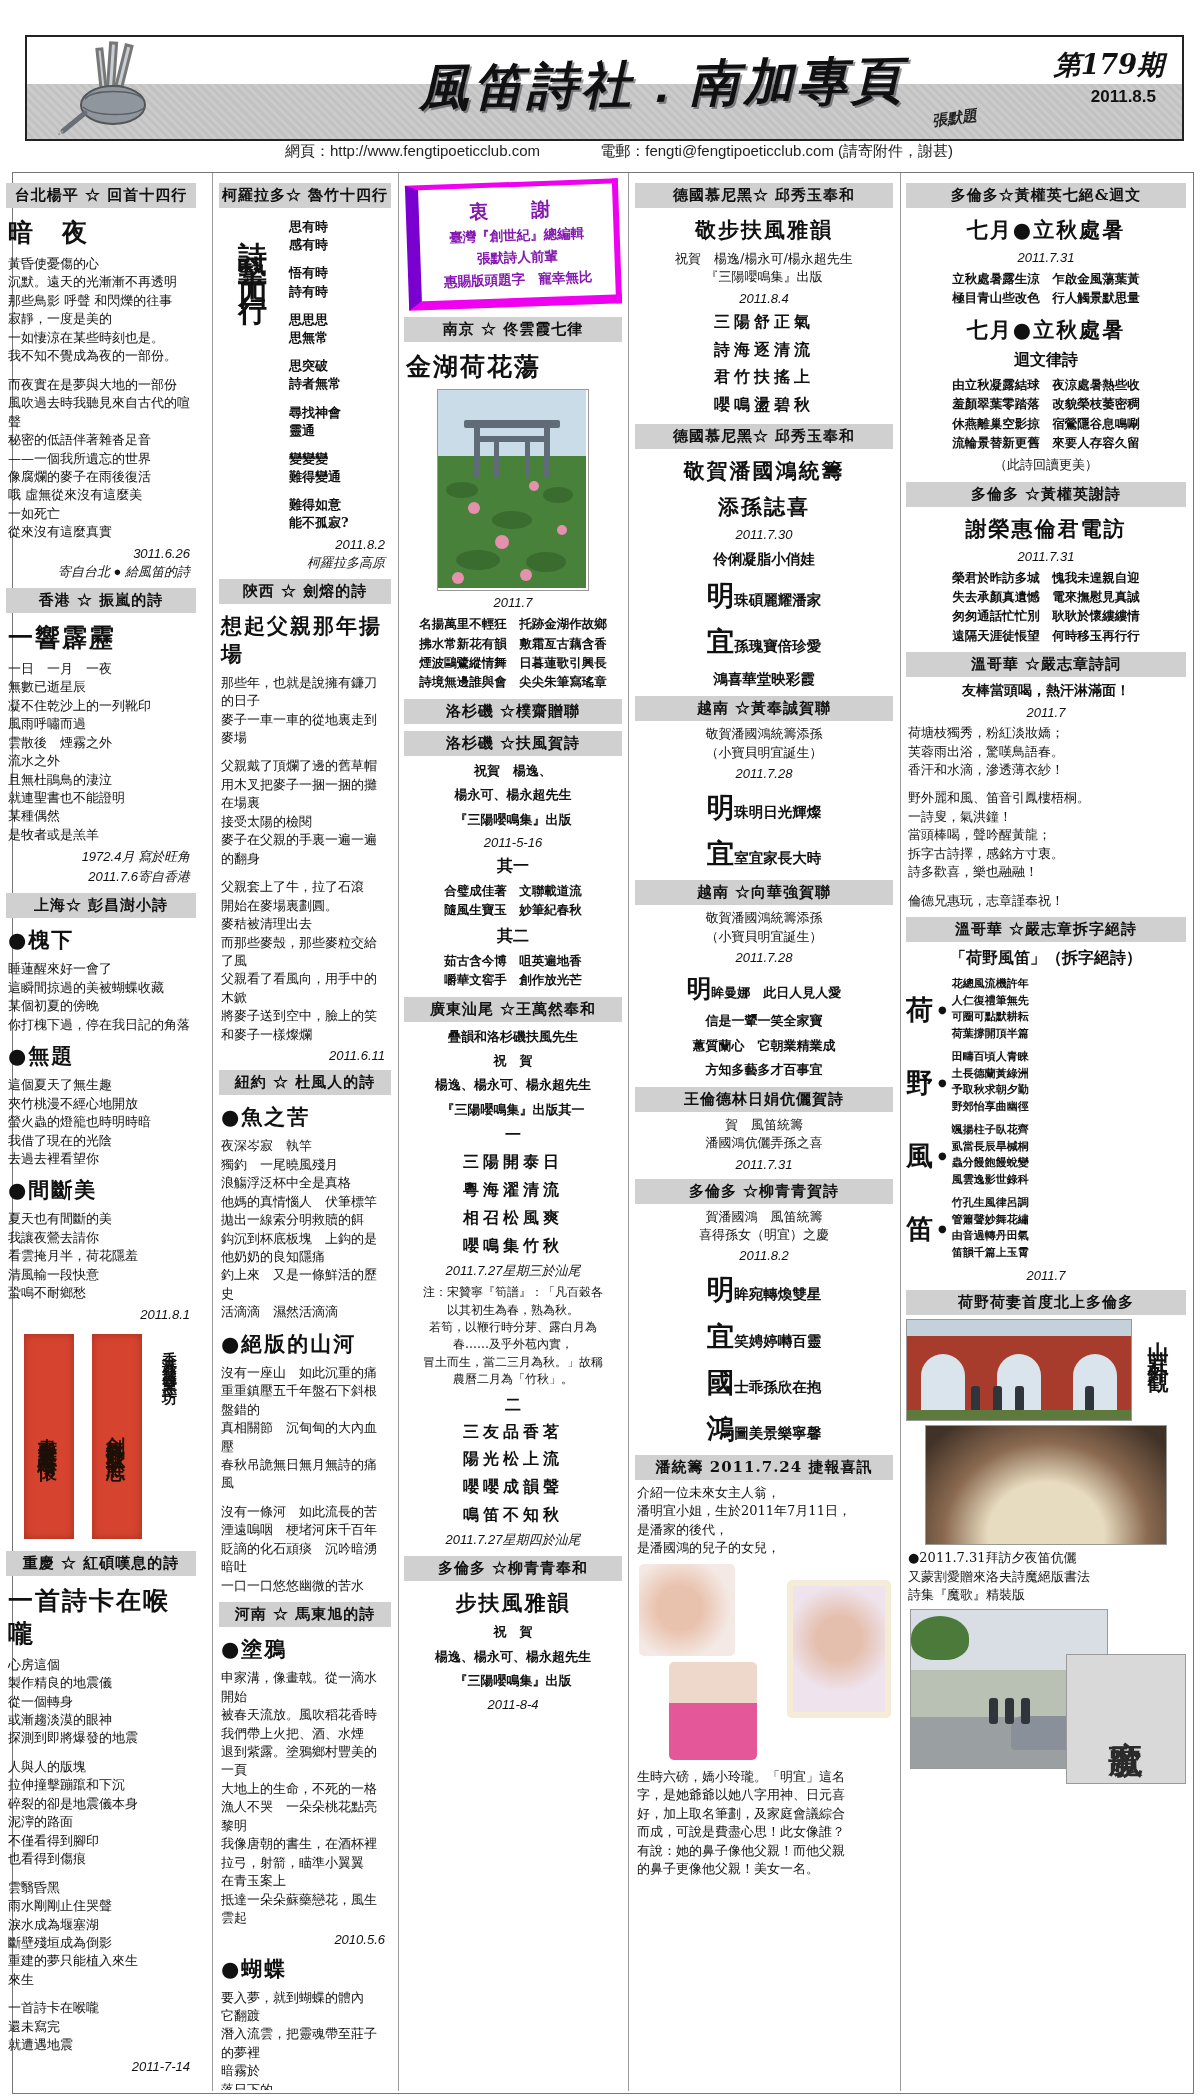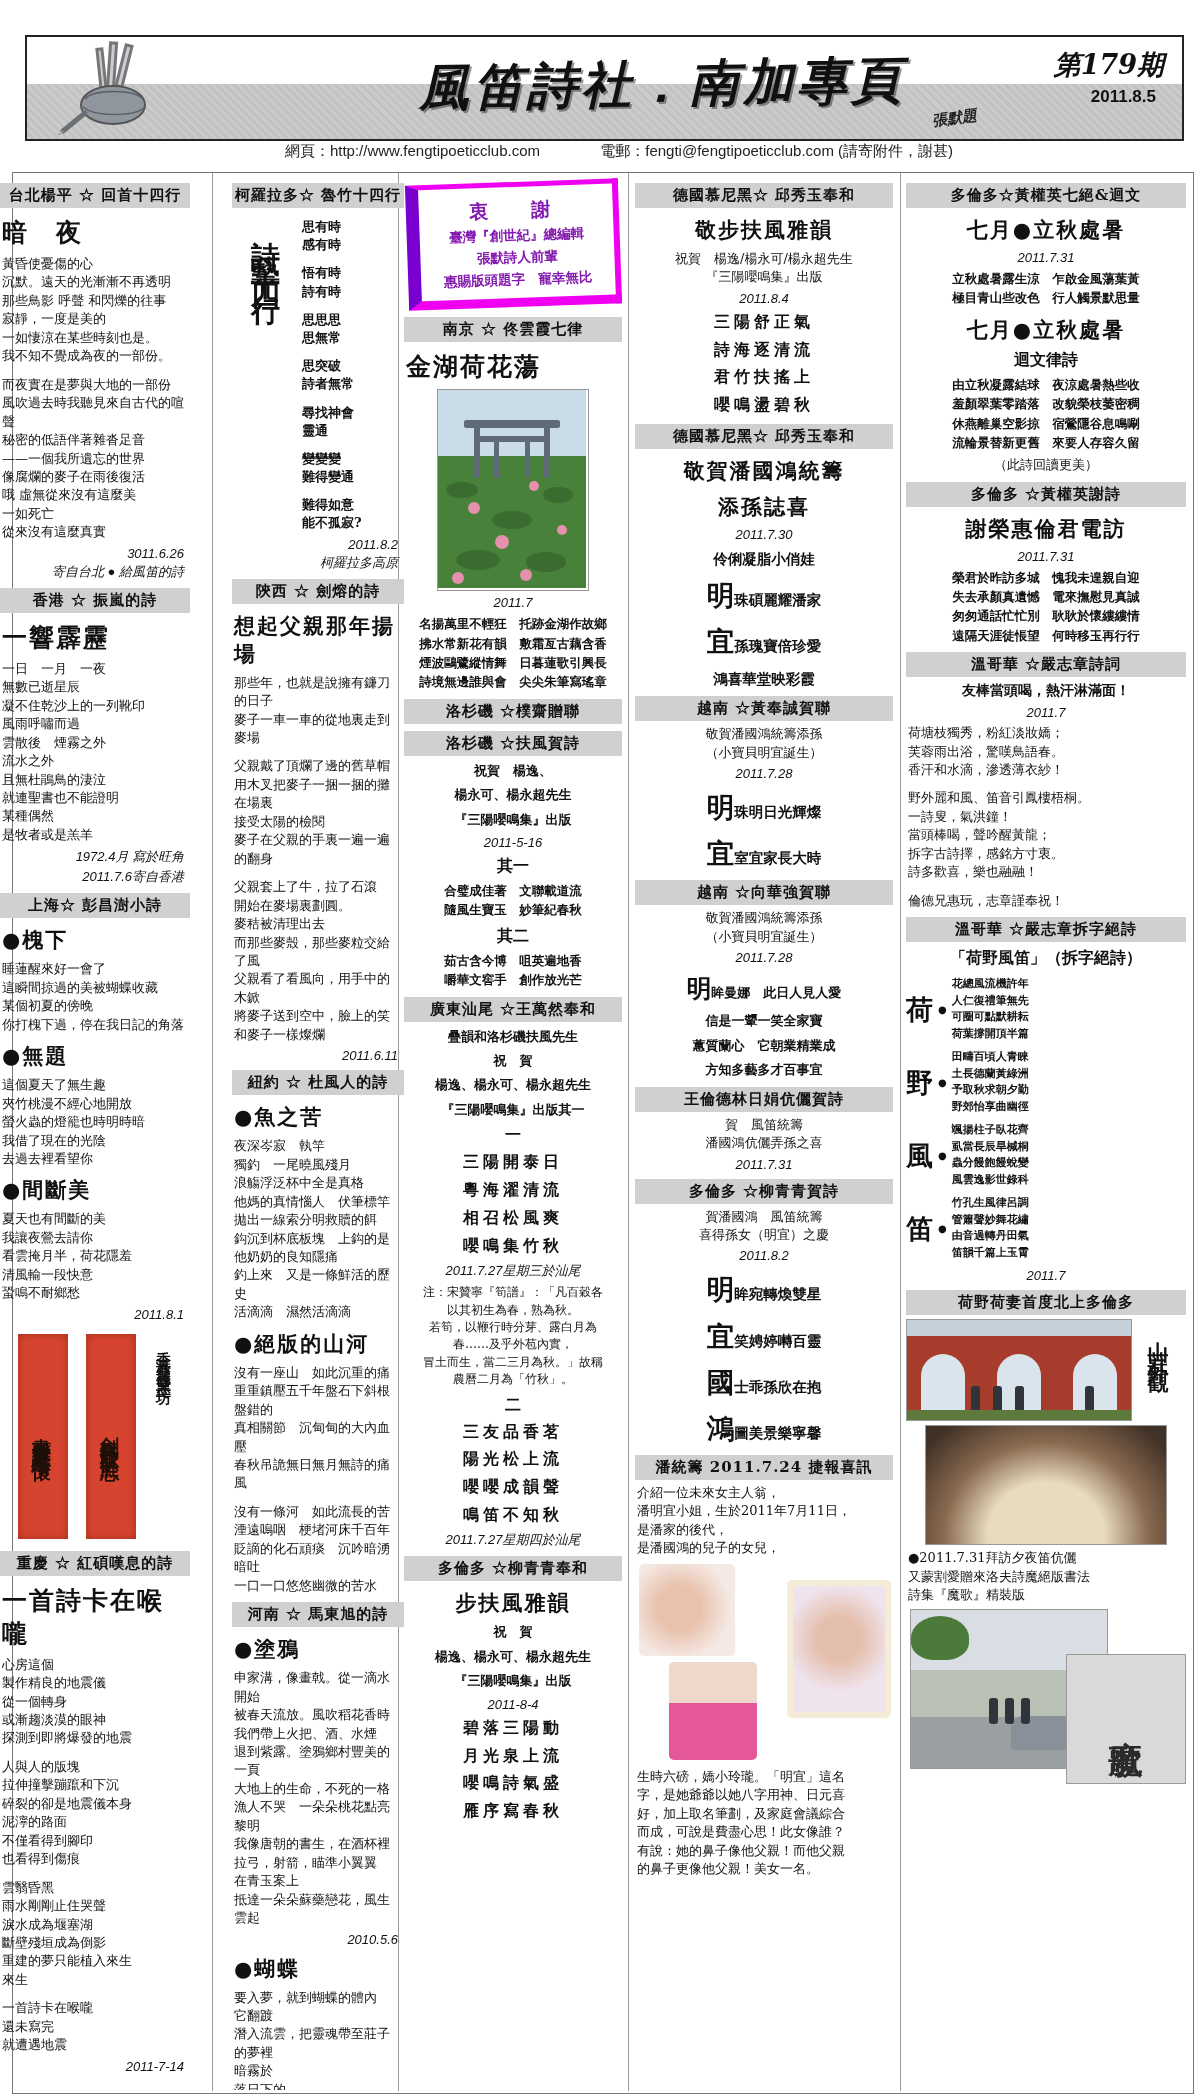--- a/index.html
+++ b/index.html
@@ -134,21 +134,21 @@
     <span class="seg"><span>網頁：</span><span>http://www.fengtipoeticclub.com</span></span>
     <span class="seg"><span>電郵：</span><span>fengti@fengtipoeticclub.com</span><span> (請寄附件，謝甚)</span></span>
   </div>
 
   <div class="frame"></div>
   <div class="vl" style="left:212px"></div>
   <div class="vl" style="left:398px"></div>
   <div class="vl" style="left:628px"></div>
   <div class="vl" style="left:900px"></div>
 
-  <div class="col" style="left:0;width:190px">
+  <div class="col" style="left:6px;width:190px">
       <div class="bar">台北楊平 ☆ 回首十四行</div>
       <div class="ptitle">暗　夜</div>
       <div class="plines ">
         <div class="ln">黃昏使憂傷的心</div>
         <div class="ln">沉默。遠天的光漸漸不再透明</div>
         <div class="ln">那些鳥影 呼聲 和閃爍的往事</div>
         <div class="ln">寂靜，一度是美的</div>
         <div class="ln">一如悽涼在某些時刻也是。</div>
         <div class="ln">我不知不覺成為夜的一部份。</div>
         <div class="ln blank">&nbsp;</div>
@@ -231,21 +231,21 @@
         <div class="ln">斷壁殘垣成為倒影</div>
         <div class="ln">重建的夢只能植入來生</div>
         <div class="ln">來生</div>
         <div class="ln blank">&nbsp;</div>
         <div class="ln">一首詩卡在喉嚨</div>
         <div class="ln">還未寫完</div>
         <div class="ln">就遭遇地震</div>
       </div>
       <div class="pdate">2011-7-14</div>
     </div>
-  <div class="col" style="left:232px;width:172px">
+  <div class="col" style="left:219px;width:172px">
       <div class="bar">柯羅拉多☆ 魯竹十四行</div>
       <div class="vtwrap">
         <div class="vbig">詩藝十四行</div>
         <div class="vlines">
           <div class="ln">思有時</div>
           <div class="ln">感有時</div>
           <div class="ln blank">&nbsp;</div>
           <div class="ln">悟有時</div>
           <div class="ln">詩有時</div>
           <div class="ln blank">&nbsp;</div>
@@ -429,26 +429,20 @@
       </div>
       <div class="pdate ctr">2011.7.27星期四於汕尾</div>
       <div class="bar">多倫多 ☆柳青青奉和</div>
       <div class="ptitle small ctr">步扶風雅韻</div>
       <div class="plines ctr sp2">
         <div class="ln">祝　賀</div>
         <div class="ln">楊逸、楊永可、楊永超先生</div>
         <div class="ln">『三陽嚶鳴集』出版</div>
       </div>
       <div class="pdate ctr">2011-8-4</div>
-      <div class="plines ctr v5">
-        <div class="ln">碧落三陽動</div>
-        <div class="ln">月光泉上流</div>
-        <div class="ln">嚶鳴詩氣盛</div>
-        <div class="ln">雁序寫春秋</div>
-      </div>
     </div>
   <div class="col" style="left:635px;width:258px">
       <div class="bar">德國慕尼黑☆ 邱秀玉奉和</div>
       <div class="ptitle small ctr">敬步扶風雅韻</div>
       <div class="plines ctr">
         <div class="ln">祝賀　楊逸/楊永可/楊永超先生</div>
         <div class="ln">『三陽嚶鳴集』出版</div>
       </div>
       <div class="pdate ctr">2011.8.4</div>
       <div class="plines ctr v5">

